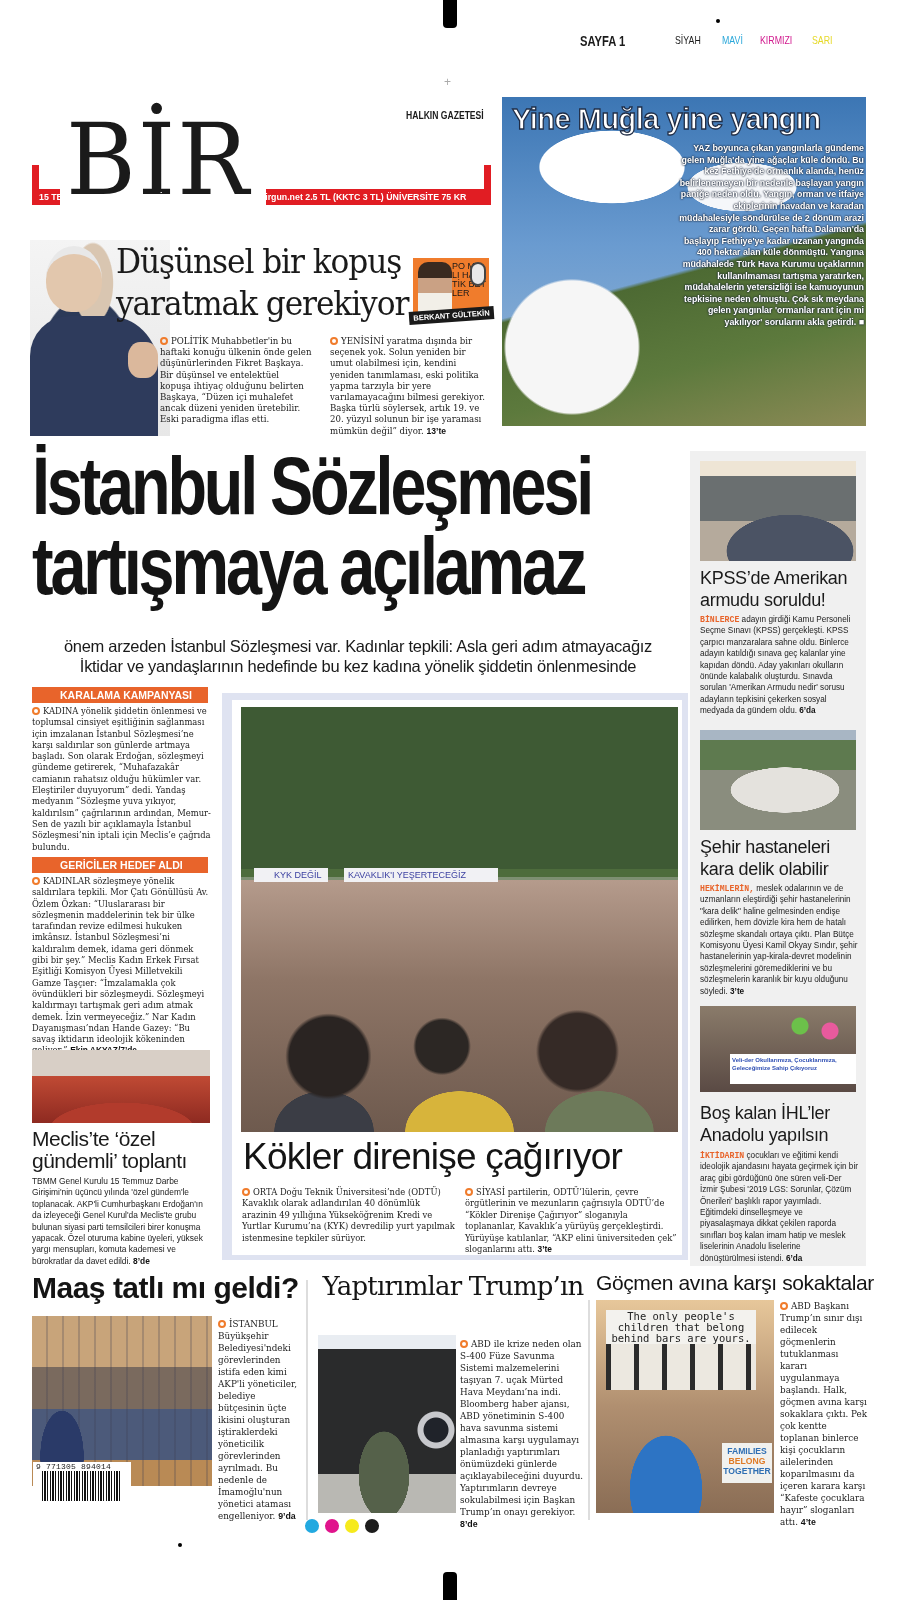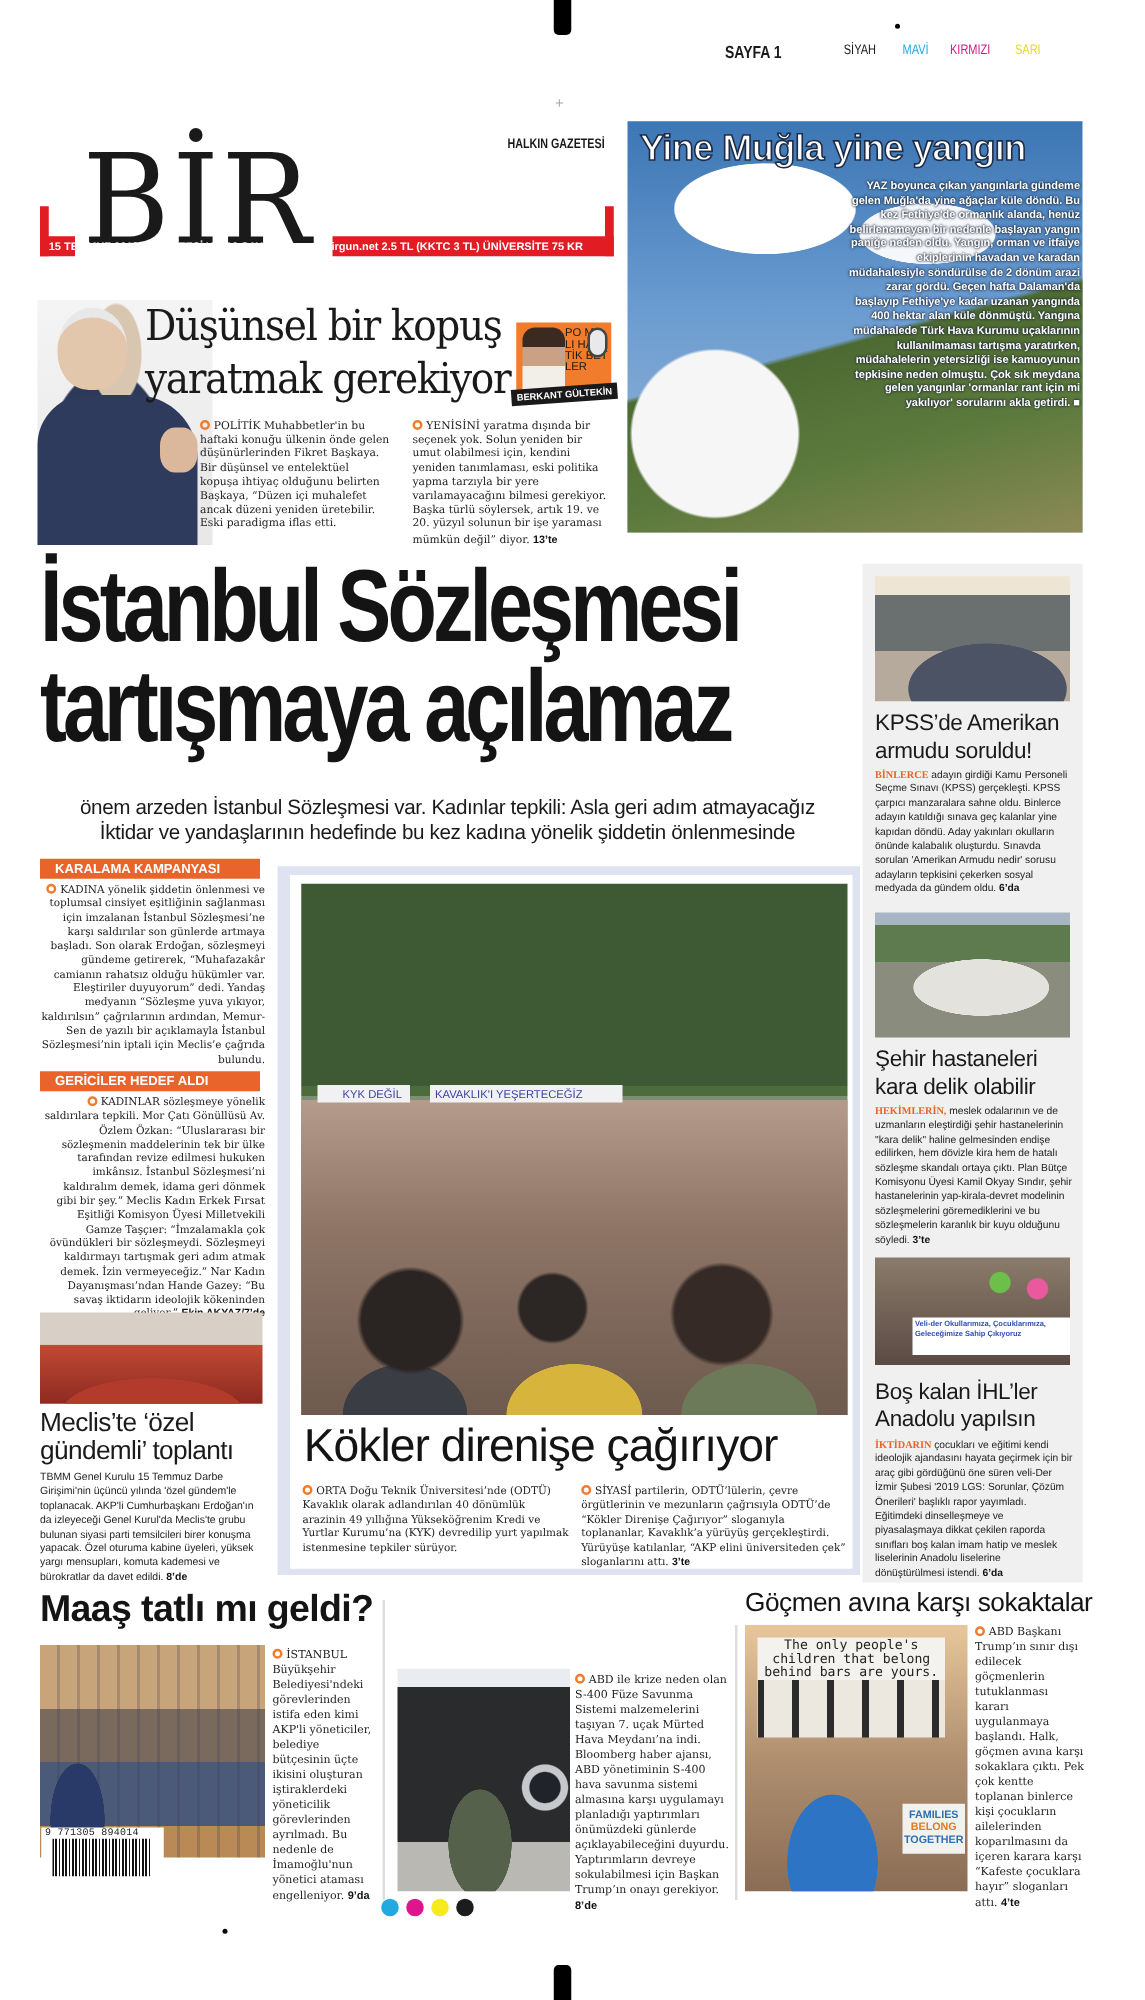--- a/index.html
+++ b/index.html
@@ -29,42 +29,42 @@
   .b-body { position:absolute; left:30px; top:316px; width:128px; height:120px; background:#2e3b5c; border-radius:40px 50px 0 0; }
   .b-hand { position:absolute; left:128px; top:342px; width:30px; height:36px; background:#dbb89c; border-radius:40%; }
   .b-title { position: absolute; left: 116px; top: 240px; font-family: "DejaVu Serif", serif; font-size: 34px; line-height: 42px; letter-spacing: -1.2px; color: #1a1a1a; transform: scaleX(0.92); transform-origin: left; white-space: nowrap; }
   .pm-badge { position: absolute; left: 413px; top: 258px; width: 76px; height: 56px; background: #f07c2c; }
   .pm-face { position:absolute; left:418px; top:262px; width:34px; height:52px; background: linear-gradient(#3a2a20 0 30%, #caa184 30% 60%, #f2efe8 60%); border-radius:10px 10px 0 0; }
   .pm-mic { position:absolute; left:470px; top:262px; width:16px; height:24px; border-radius:8px; background:#e9e9e9; border:2px solid #444; }
   .pm-letters { position:absolute; left:452px; top:262px; font-family:"Liberation Sans",sans-serif; font-size:9px; line-height:9px; color:#1a1a1a; }
   .pm-name { position: absolute; left: 409px; top: 309px; width: 85px; height: 13px; background: #1a1a1a; color: #fff; font-family: "Liberation Sans", sans-serif; font-size: 7.5px; font-weight: bold; line-height: 13px; text-align: center; transform: rotate(-4deg); }
   .body-s { font-family: "DejaVu Serif", serif; font-size: 8.6px; line-height: 11.2px; color: #222; }
   .bullet { display: inline-block; width: 8px; height: 8px; border-radius: 50%; border: 2.5px solid #f07c2c; margin-right: 3px; vertical-align: -1px; }
-  .kicker { color: #e8642b; font-family: Liberation Serif, serif; font-weight: bold; margin-top: 38px; }
+  .kicker { color: #e8642b; font-family: Liberation Mono, monospace; font-weight: bold; margin-top: 38px; }
   .ref { font-family: "Liberation Sans", sans-serif; font-weight: bold; color: #111; }
 
   
   .fire { position: absolute; left: 502px; top: 97px; width: 364px; height: 329px; overflow: hidden;
     background:
       radial-gradient(ellipse 120px 60px at 110px 70px, #ffffff 0 60%, transparent 61%),
       radial-gradient(ellipse 90px 40px at 240px 90px, #f5f7fa 0 60%, transparent 61%),
       radial-gradient(ellipse 110px 110px at 70px 250px, #f6f6f6 0 60%, transparent 62%),
       linear-gradient(165deg, transparent 0 52%, #4d6a33 53%, #5d7a3d 75%, #8c8a56 100%),
       linear-gradient(#3c76b4, #6a9bd0 45%, #9bb9d6);
   }
   .fire-title { position: absolute; left: 512px; top: 103px; font-family: "Liberation Sans", sans-serif; font-size: 29px; font-weight: bold; color: #fff; letter-spacing: -0.5px; -webkit-text-stroke: 1.3px #1f2c45; white-space: nowrap; }
   .fire-text { position: absolute; right: 52px; top: 143px; width: 190px; text-align: right; font-family: "Liberation Sans", sans-serif; font-size: 8.8px; line-height: 11.6px; font-weight: bold; color: #fff; text-shadow: 0 0 2px #1a2436, 0 0 2px #1a2436; }
 
   
   .main-h { position: absolute; left: 32px; top: 446px; font-family: "Liberation Sans", sans-serif; font-weight: 900; font-size: 82px; line-height: 80px; letter-spacing: -4px; color: #141414; transform: scaleX(0.79); transform-origin: left; white-space: nowrap; }
   .main-sub { position: absolute; left: 34px; top: 636px; width: 648px; text-align: center; font-family: "Liberation Sans", sans-serif; font-size: 16.5px; line-height: 20px; color: #1a1a1a; letter-spacing: -0.3px; }
 
   
-  .sec-bar { position: absolute; left: 32px; width: 176px; height: 16px; background: #e8642b; color: #fff; font-family: "Liberation Sans", sans-serif; font-size: 10.5px; font-weight: bold; line-height: 16px; padding-left: 12px; }
-  .left-text { position: absolute; left: 32px; width: 180px; font-family: "DejaVu Serif", serif; font-size: 8.4px; line-height: 11.3px; color: #222; text-align: right; }
+  .sec-bar { position: absolute; left: 32px; width: 176px; height: 16px; background: #e8642b; color: #fff; font-family: "Liberation Sans", sans-serif; font-size: 10.5px; font-weight: bold; line-height: 16px; padding-left: 28px; }
+  .left-text { position: absolute; left: 32px; width: 180px; font-family: "DejaVu Serif", serif; font-size: 8.4px; line-height: 11.3px; color: #222; }
   .meclis-img { position: absolute; left: 32px; top: 1050px; width: 178px; height: 73px; background: radial-gradient(ellipse 90px 34px at 90px 80px, #b23b2c 0 80%, transparent 81%), linear-gradient(#d8cfc6 0 35%, #c04a34 36%, #8e2a21); }
   .meclis-h { position: absolute; left: 32px; top: 1128px; font-family: "Liberation Sans", sans-serif; font-size: 21px; line-height: 22px; color: #1a1a1a; letter-spacing: -0.5px; }
   .meclis-t { position: absolute; left: 32px; top: 1176px; width: 180px; font-family: "Liberation Sans", sans-serif; font-size: 8.4px; line-height: 11.4px; color: #222; }
 
   
   .odtu-box { position: absolute; left: 222px; top: 693px; width: 466px; height: 567px; background: #dfe3f1; }
   .odtu-inner { position: absolute; left: 232px; top: 700px; width: 450px; height: 555px; background: #fff; }
   .odtu-photo { position: absolute; left: 241px; top: 707px; width: 437px; height: 425px; overflow: hidden;
     background: linear-gradient(#3e5a34 0 38%, #4d6c3c 38% 40%, #7d8f72 40% 45%, #7b7a73 45% 100%); }
   .crowd { position:absolute; left:241px; top:880px; width:437px; height:252px;
@@ -238,20 +238,21 @@
 <div class="imm-img"></div>
 <div class="barcode-box"></div>
 <div class="barcode"></div>
 <div class="barcode-num">9 771305 894014</div>
 <div class="bot-t" style="left:218px;top:1318px;width:82px;">
   <span class="bullet"></span><span>İSTANBUL</span> <span>Büyükşehir Belediyesi'ndeki görevlerinden istifa eden kimi AKP'li yöneticiler, belediye bütçesinin üçte ikisini oluşturan iştiraklerdeki yöneticilik görevlerinden ayrılmadı. Bu nedenle de İmamoğlu'nun yönetici ataması engelleniyor.</span> <span class="ref">9’da</span>
 </div>
 <div class="vrule" style="left:306px;top:1280px;height:240px;"></div>
 
 <div class="bot-h serif" style="left:318px;width:270px;text-align:center;font-size:26px;line-height:31px;letter-spacing:-0.8px;">
+  <div>Yaptırımlar Trump’ın</div>
 </div>
 <div class="s400-img"></div>
 <div class="bot-t" style="left:460px;top:1338px;width:125px;">
   <span class="bullet"></span><span>ABD</span> <span>ile krize neden olan S-400 Füze Savunma Sistemi malzemelerini taşıyan 7. uçak Mürted Hava Meydanı’na indi. Bloomberg haber ajansı, ABD yönetiminin S-400 hava savunma sistemi almasına karşı uygulamayı planladığı yaptırımları önümüzdeki günlerde açıklayabileceğini duyurdu. Yaptırımların devreye sokulabilmesi için Başkan Trump’ın onayı gerekiyor.</span> <span class="ref">8’de</span>
 </div>
 <div class="vrule" style="left:588px;top:1300px;height:220px;"></div>
 
 <div class="bot-h sans" style="left:596px;font-size:21px;letter-spacing:-0.4px;">Göçmen avına karşı sokaktalar</div>
 <div class="gocmen-img"></div>
 <div class="sign-text">The only people's children that belong behind bars are yours.</div>

